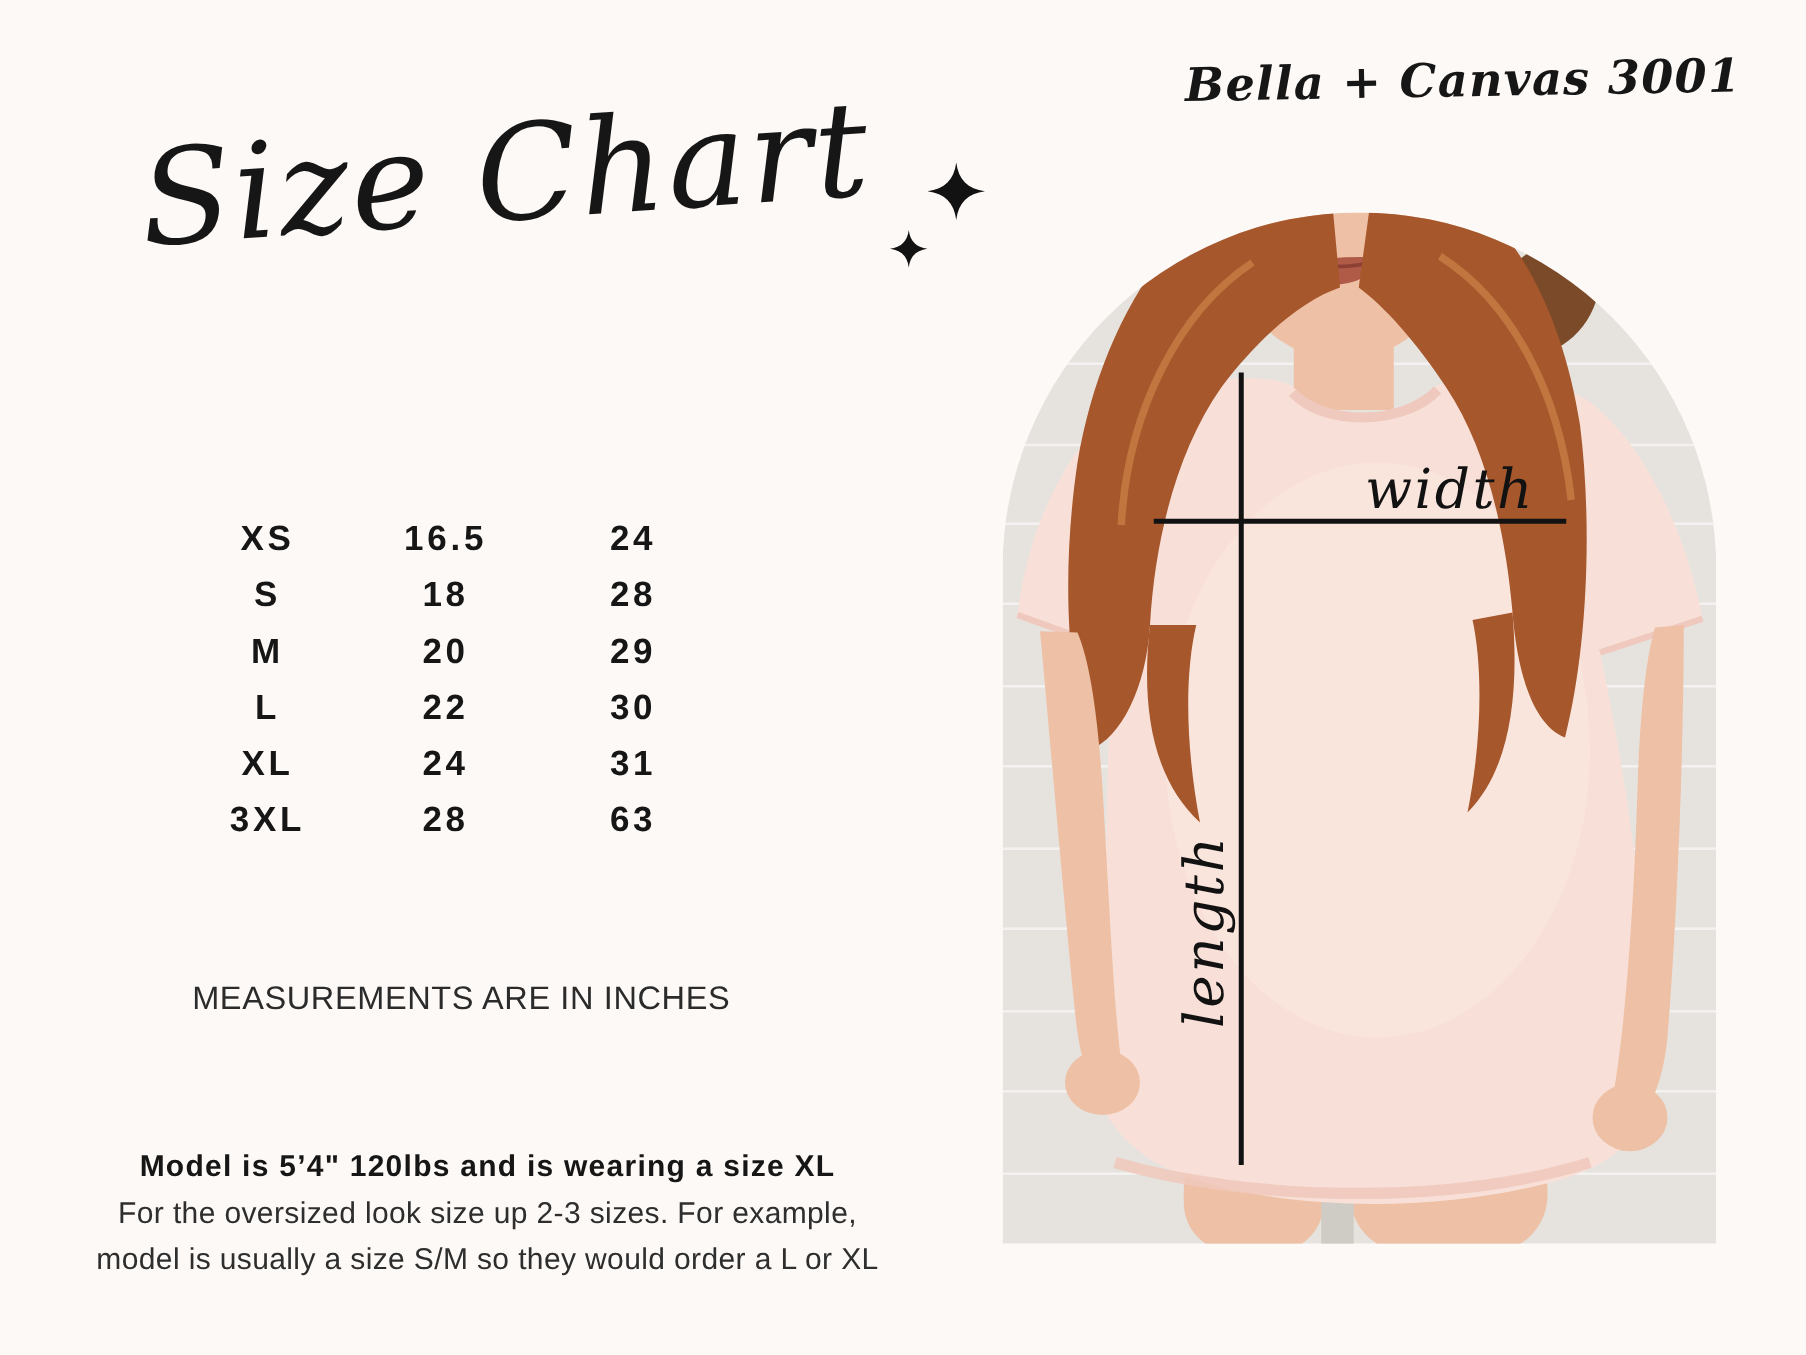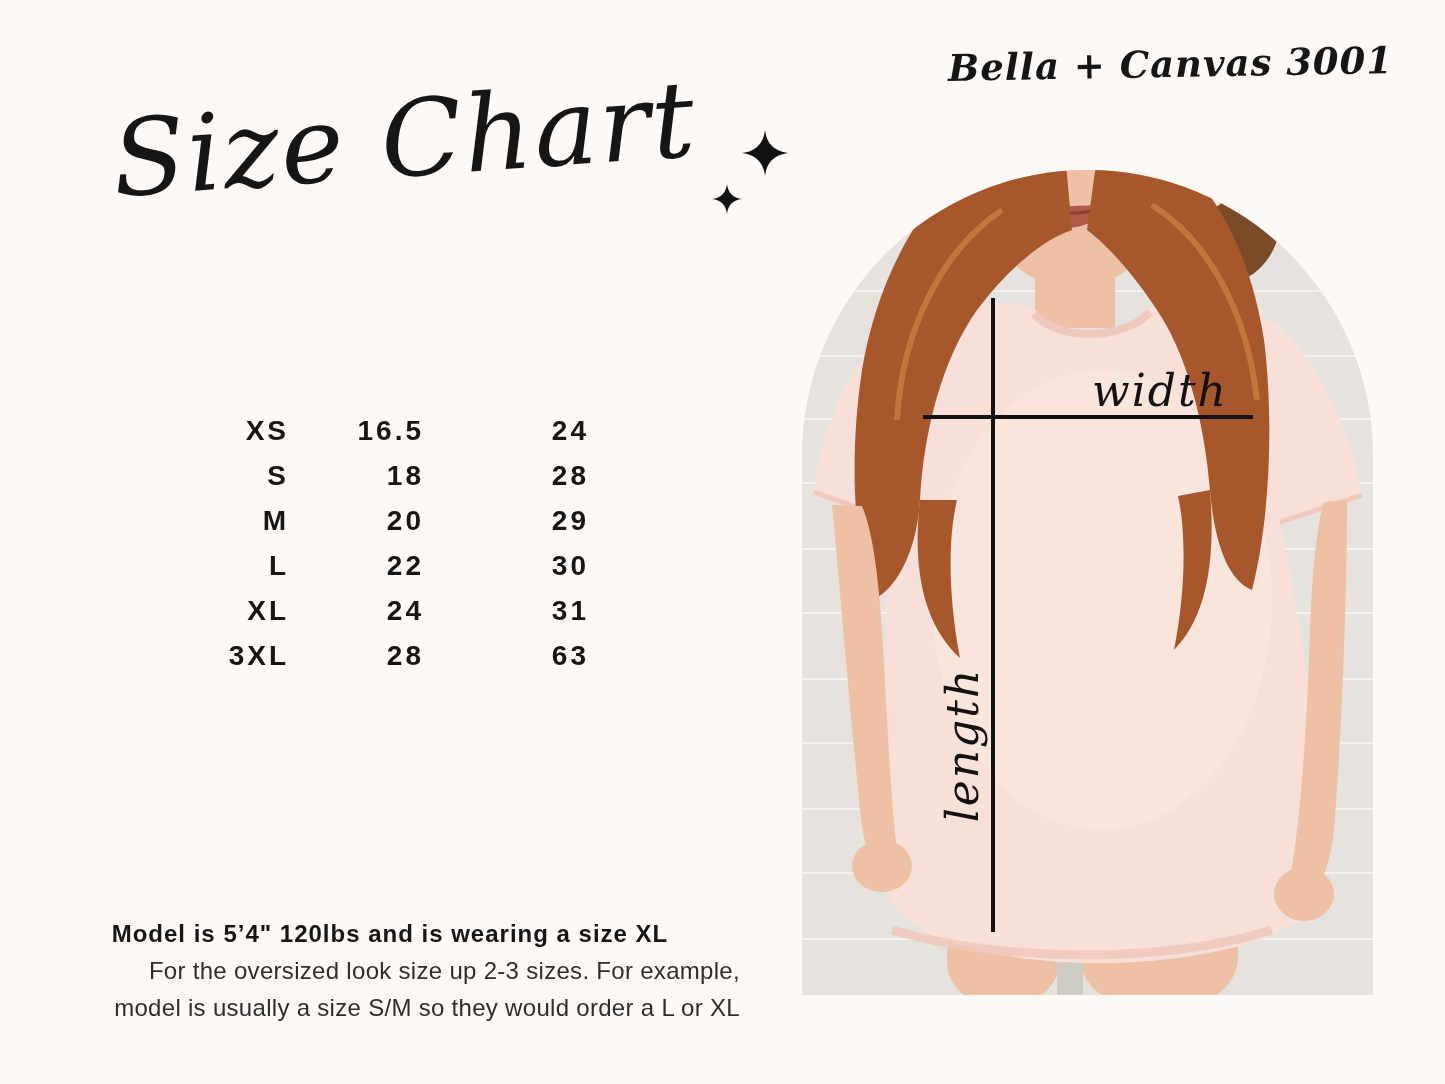--- a/index.html
+++ b/index.html
@@ -34,32 +34,32 @@
   .size-table{ position:absolute; left:139px; top:350px; width:460px; }
   .thead, .trow{
     display:grid; grid-template-columns:150px 135px 165px;
     align-items:center; text-align:center;
   }
   .thead span{
     font-size:27px; font-weight:bold; letter-spacing:5px;
   }
   .tbody{ margin-top:58px; }
   .trow{ height:45px; }
-  .cell{ font-size:28px; font-weight:bold; letter-spacing:3px;text-align:right; }
+  .cell{ font-size:28px; font-weight:bold; letter-spacing:3px; }
   .note{
     position:absolute; left:139px; top:783px; width:460px;
     text-align:center; font-size:26px; font-weight:normal;
     letter-spacing:0.5px; color:#2b2b2b;
   }
 
   .model-info{
     position:absolute; left:40px; top:920px; width:700px; text-align:center;
   }
   .model-info .bold{ font-size:24px; font-weight:bold; letter-spacing:1px; }
-  .model-info .light{ font-size:24px; color:#2e2e2e; margin-top:9px; letter-spacing:0.3px;text-align:right; }
+  .model-info .light{ font-size:24px; color:#2e2e2e; margin-top:9px; letter-spacing:0.3px; }
 
   .photo{
     position:absolute; left:802px; top:170px; width:571px; height:825px;
     border-radius:286px 286px 0 0; overflow:hidden;
   }
   .photo svg{ display:block; }
   svg text.measure{
     font-family:"DejaVu Serif", serif; font-style:italic;
     font-size:44px; letter-spacing:2px;
   }
@@ -108,20 +108,21 @@
           <span class="cell">31</span>
         </div>
         <div class="trow">
           <span class="cell">3XL</span>
           <span class="cell">28</span>
           <span class="cell">63</span>
         </div>
       </div>
   </div>
 
+  <div class="note">MEASUREMENTS ARE IN INCHES</div>
 
   <div class="model-info">
     <div class="bold">Model is 5’4" 120lbs and is wearing a size XL</div>
     <div class="light">For the oversized look size up 2-3 sizes. For example,</div>
     <div class="light">model is usually a size S/M so they would order a L or XL</div>
   </div>
 
   <div class="photo">
     <svg width="571" height="825" viewBox="0 0 571 825">
 

